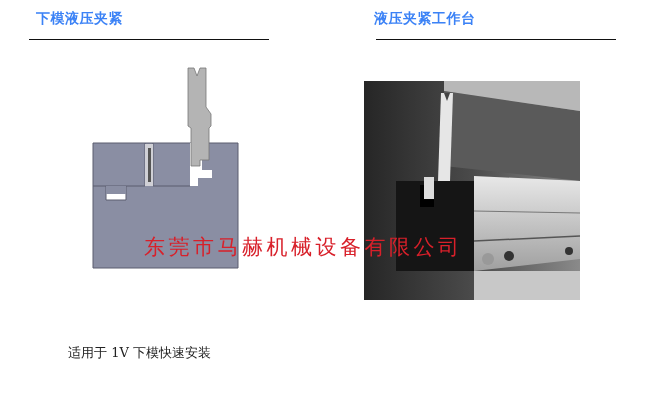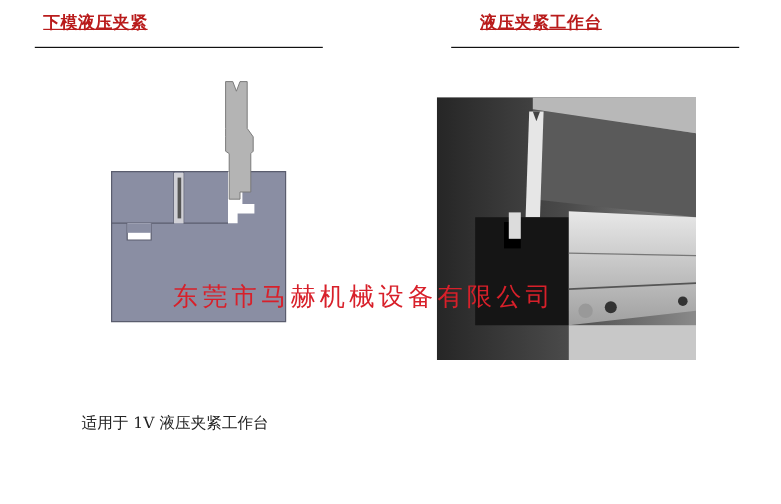--- a/index.html
+++ b/index.html
@@ -1,21 +1,21 @@
 <!DOCTYPE html>
 <html><head>
 <meta charset="utf-8">
 <style>
   html, body { margin:0; padding:0; background:#ffffff; }
   body { width:651px; height:420px; position:relative; overflow:hidden; font-family:"DejaVu Sans", sans-serif; }
-  .heading { position:absolute; font-weight:bold; font-size:14px; color:#b91c1c; letter-spacing:0.5px;text-decoration:underline; }
+  .heading { position:absolute; font-weight:bold; font-size:14px; color:#3b82f6; letter-spacing:0.5px; }
   .rule { position:absolute; height:1px; background:#111; }
   #h-left { left:36px; top:10px; }
   #r-left { left:29px; top:39px; width:240px; }
-  #h-right { left:400px; top:10px; }
+  #h-right { left:374px; top:10px; }
   #r-right { left:376px; top:39px; width:240px; }
   .diagram { position:absolute; left:90px; top:60px; width:160px; height:215px; }
   .photo { position:absolute; left:364px; top:81px; width:216px; height:219px; }
   .caption { position:absolute; left:68px; top:344px; font-family:"DejaVu Serif", serif; font-size:13px; color:#222; }
   .watermark { position:absolute; left:144px; top:233px; font-family:Liberation Sans, sans-serif; font-size:21px; color:#d8202a; letter-spacing:3.5px; white-space:nowrap; }
 </style>
 </head>
 <body>
 
 <div class="heading" id="h-left">下模液压夹紧</div>
@@ -72,13 +72,13 @@
   <line x1="110" y1="130" x2="216" y2="132" stroke="#777" stroke-width="1"></line>
   <line x1="110" y1="160" x2="216" y2="155" stroke="#555" stroke-width="1.5"></line>
   <circle cx="145" cy="175" r="5" fill="#333"></circle>
   <circle cx="205" cy="170" r="4" fill="#333"></circle>
   <circle cx="124" cy="178" r="6" fill="#999"></circle>
   <rect x="110" y="190" width="106" height="29" fill="#c8c8c8"></rect>
 </svg>
 
 <div class="watermark">东莞市马赫机械设备有限公司</div>
 
-<div class="caption">适用于 1V 液压夹紧工作台</div>
+<div class="caption">适用于 1V 下模快速安装</div>
 
 </body></html>

